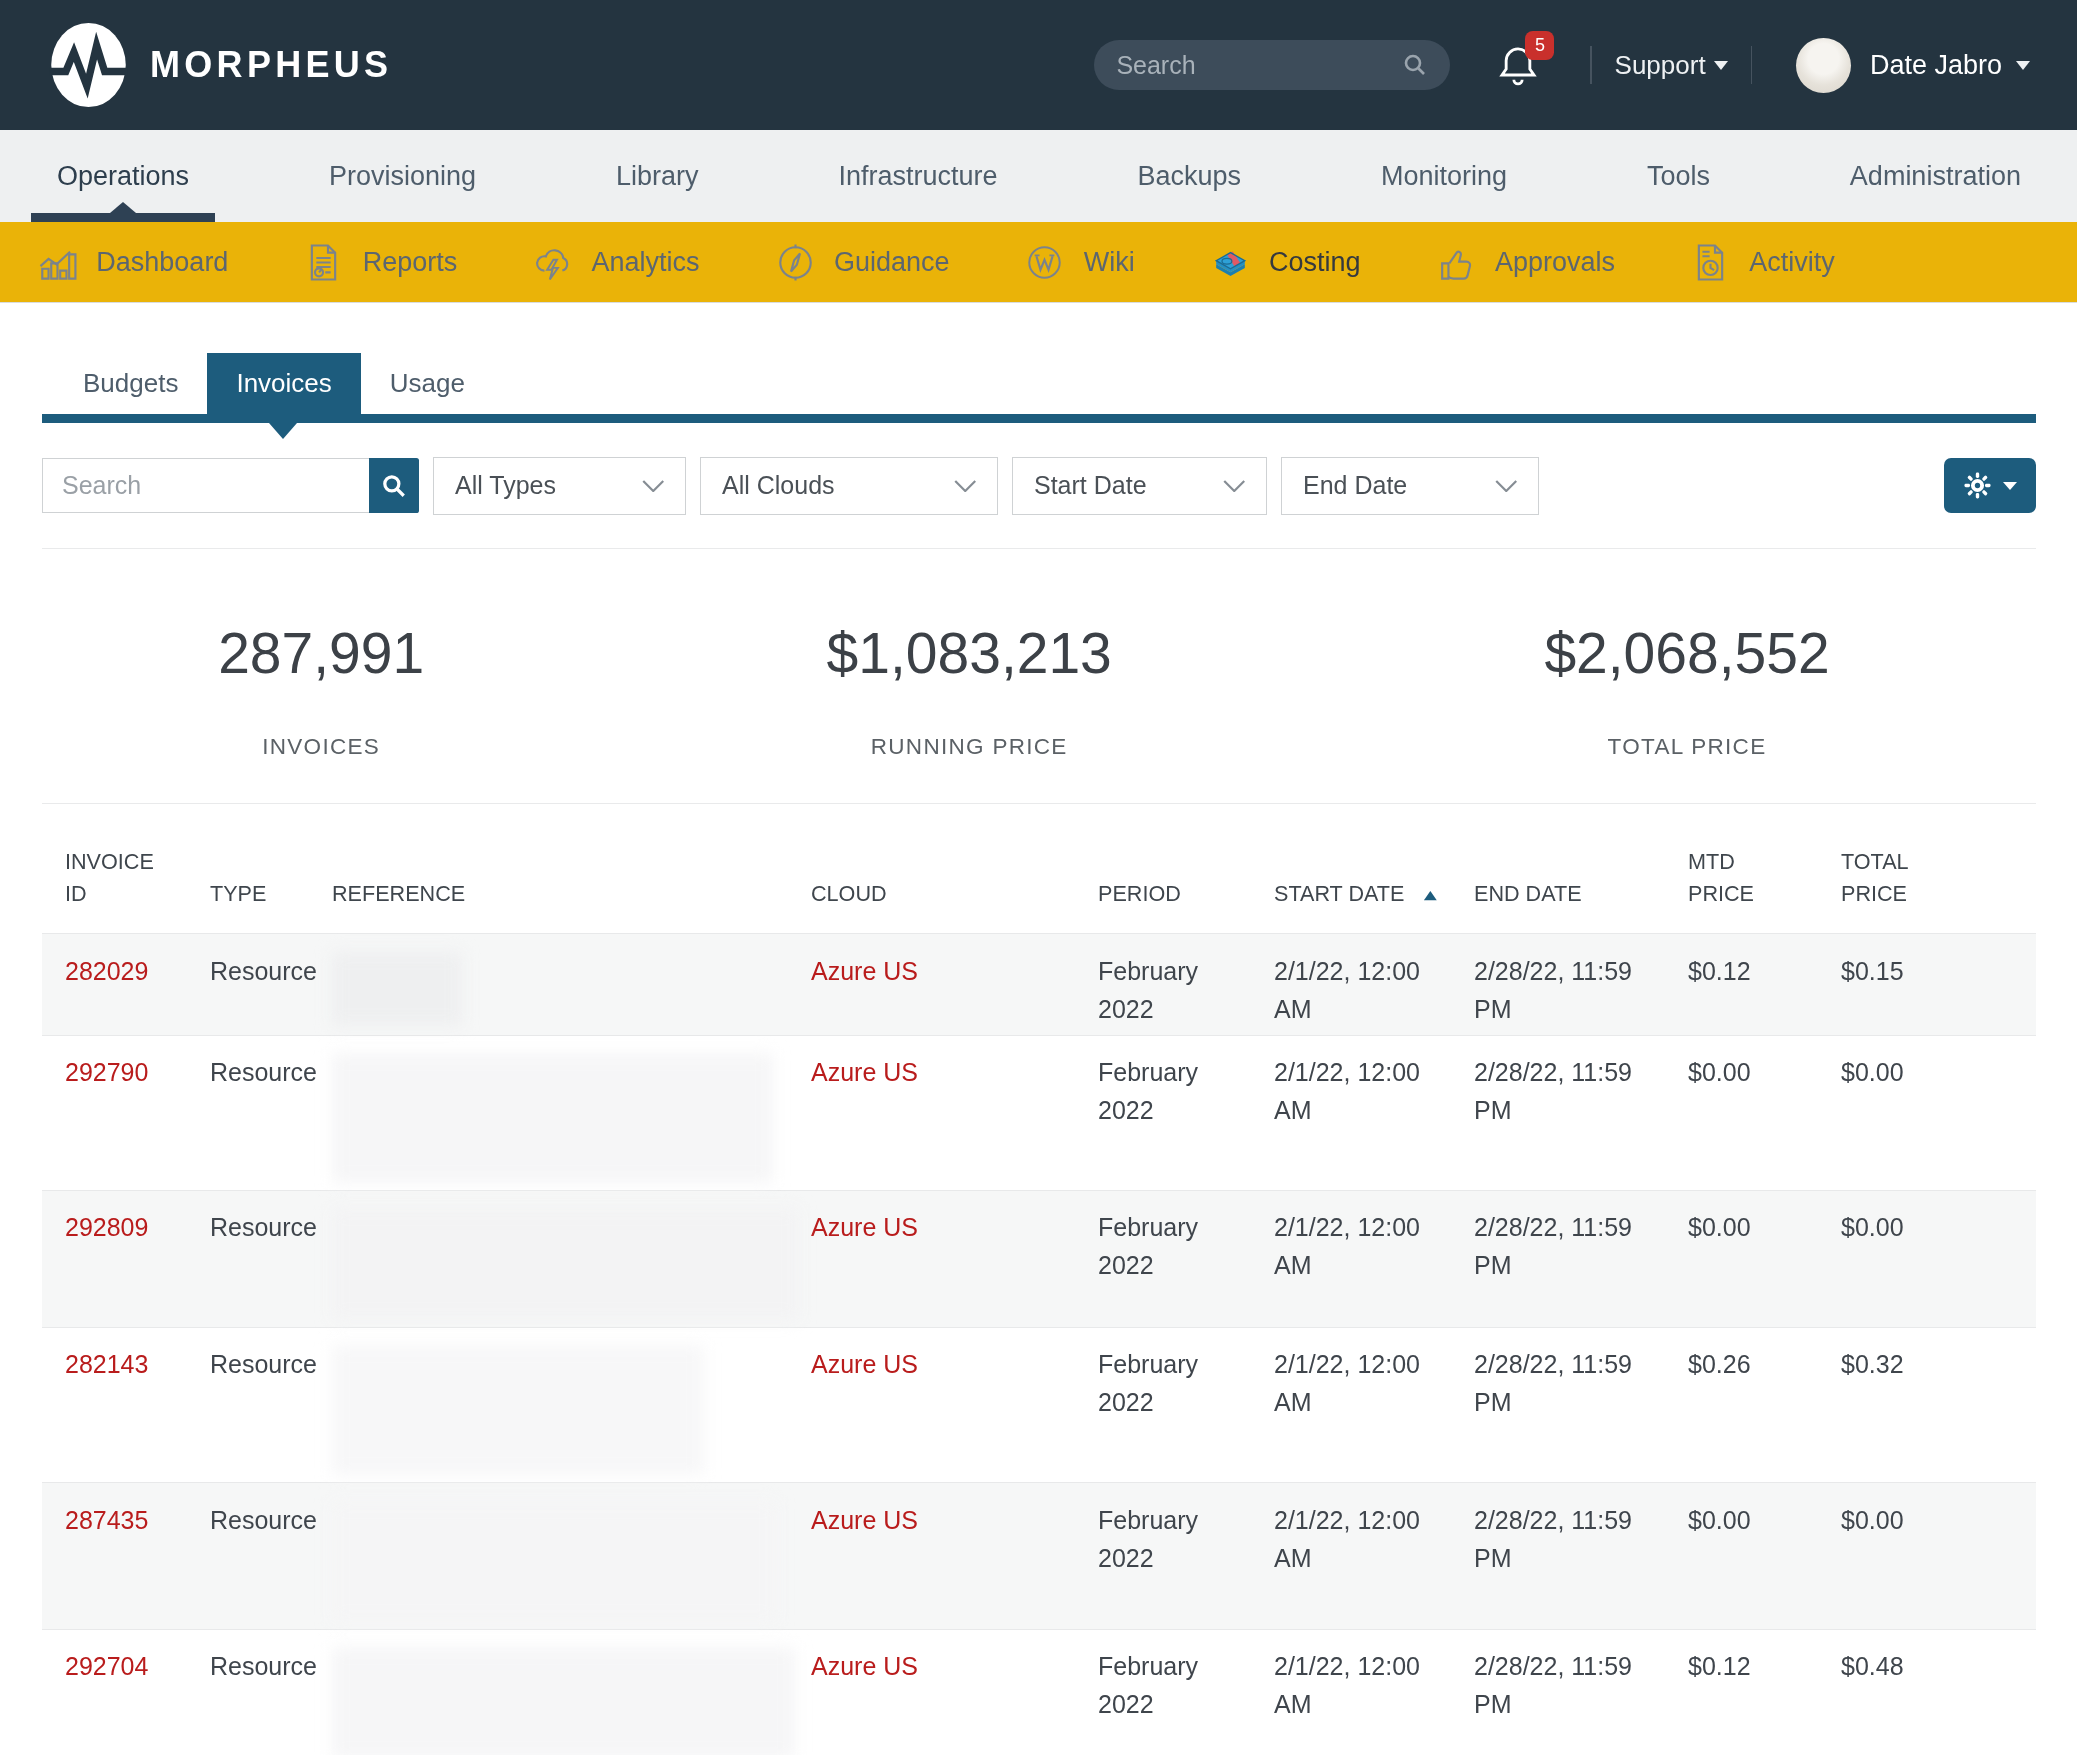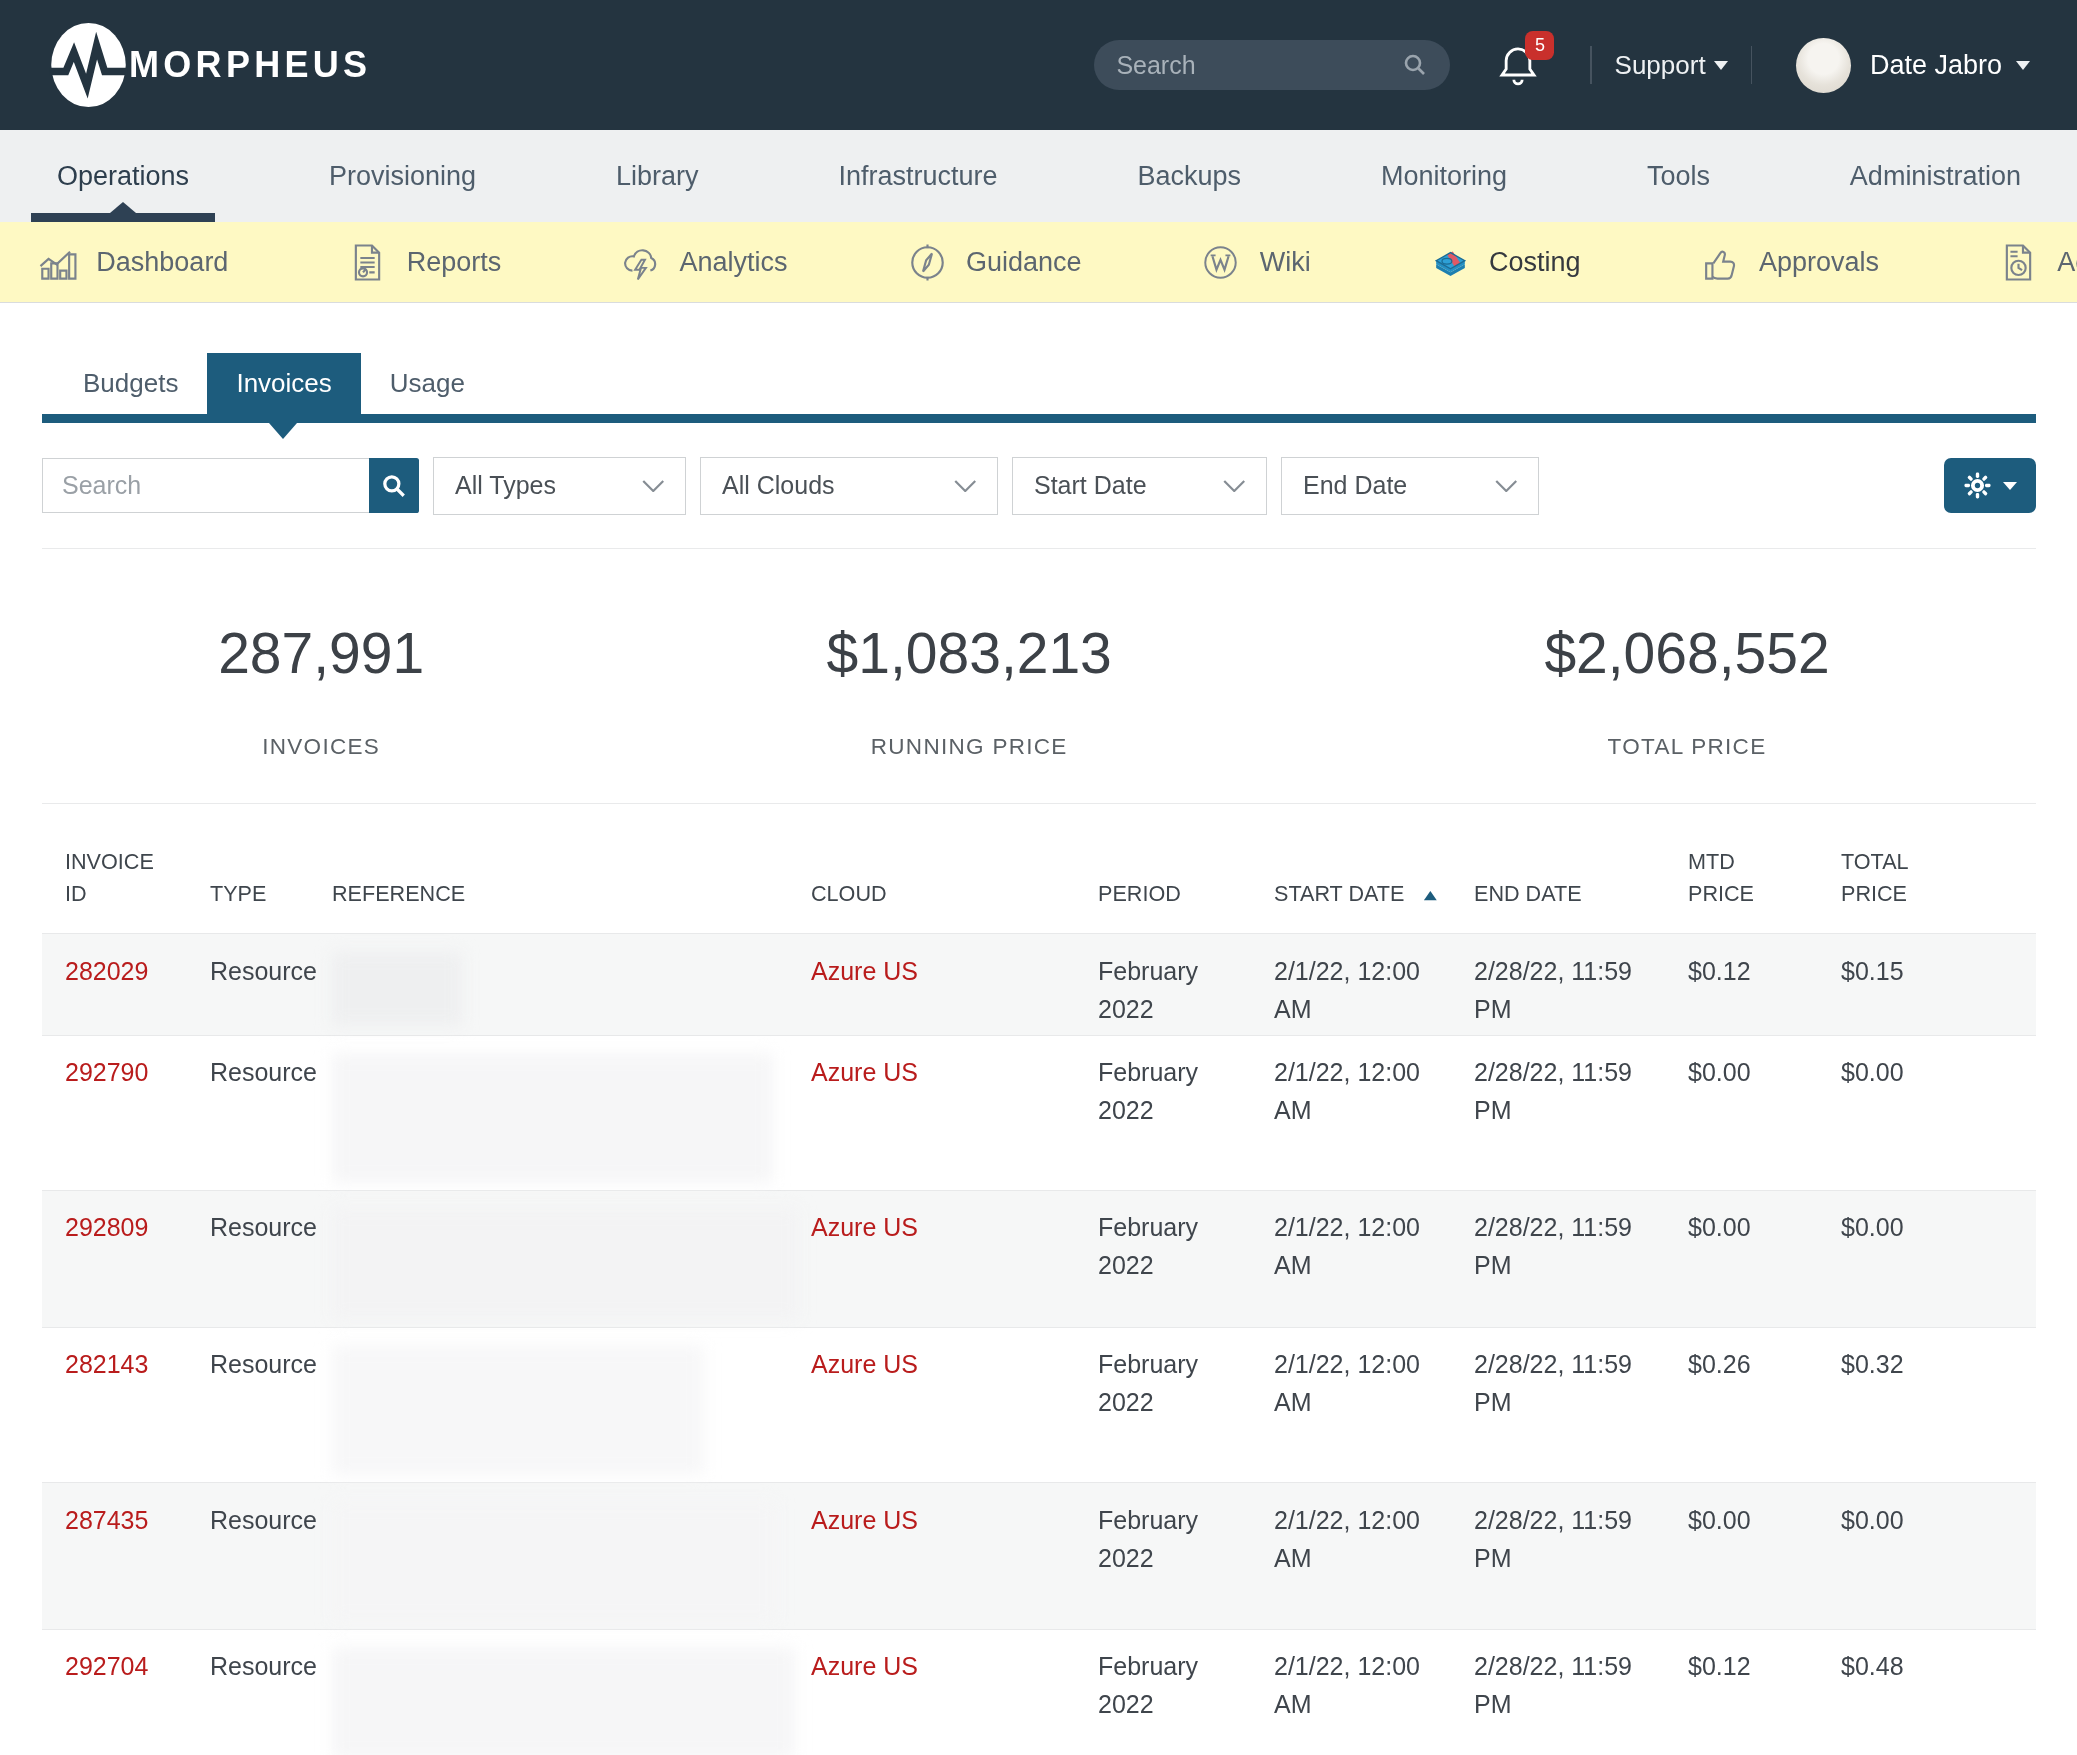--- a/index.html
+++ b/index.html
@@ -1,21 +1,21 @@
 <!DOCTYPE html>
 <html style="font-size:14px"><head>
 <meta charset="utf-8">
 <style>
   * { margin:0; padding:0; box-sizing:border-box; }
   html,body { width:2078px; height:1755px; overflow:hidden; background:#fff;
     font-family:"Liberation Sans", sans-serif; }
 
   
   .header { height:130px; background:#243440; display:flex; align-items:center; padding:0 48px; }
-  .logo { display:flex; align-items:center; }
+  .logo { display:flex; align-items:center; gap:21px; }
   .logo svg { width:81px; height:90px; }
   .brand { color:#fff; font-size:36px; font-weight:bold; letter-spacing:4.3px; }
   .header-search { margin-left:auto; width:356px; height:50px; background:#3d4c5a; border-radius:26px;
     display:flex; align-items:center; padding:0 22.5px; cursor:text; }
   .header-search .ph { flex:1; color:#a9b2ba; font-size:25px; }
   .bell-wrap { position:relative; margin:0 29px 0 47px; cursor:pointer; }
   .bell-wrap svg { width:42px; height:45px; display:block; }
   .badge { position:absolute; top:-12px; right:-15.6px; background:#c9302c; color:#fff; font-size:18px;
     min-width:29px; height:29px; padding:0 5.2px; border-radius:7.8px; display:flex; align-items:center; justify-content:center; }
   .hdr-divider { width:1.7px; height:38px; background:#46535f; margin:0 22.5px; }
@@ -30,21 +30,21 @@
   .main-nav { height:92px; background:#eef0f1; display:flex; align-items:stretch;
     justify-content:space-between; padding:0 50px; }
   .nav-item { font-size:27px; color:#4e5d6b; display:flex; align-items:center; padding:0 7px;
     position:relative; cursor:pointer; }
   .nav-item.active { color:#2d3e4d; }
   .nav-item.active::after { content:""; position:absolute; left:-19px; right:-19px; bottom:0; height:9.5px; background:#2e4154; }
   .nav-item.active::before { content:""; position:absolute; bottom:9.5px; left:50%; margin-left:-13px;
     border-left:13px solid transparent; border-right:13px solid transparent; border-bottom:11.2px solid #2e4154; }
 
   
-  .sub-nav { height:81px; background:#fef9c3; border-bottom:1.7px solid #d9dcde; display:flex; align-items:center; padding:0 36px;gap:44px; }
+  .sub-nav { height:81px; background:#eab308; border-bottom:1.7px solid #d9dcde; display:flex; align-items:center; padding:0 36px; }
   .sub-item { display:flex; align-items:center; gap:17.3px; font-size:27px; color:#5c6670; margin-right:74px; cursor:pointer; white-space:nowrap; }
   .sub-item .icon-slot { width:43px; height:43px; display:flex; }
   .sub-item .icon-slot svg { width:43px; height:43px; }
   .sub-item.active { color:#35393f; }
 
   
   .content { padding:0 42px; }
 
   .tabs-row { margin-top:50px; position:relative; height:70px; }
   .tabs-underline { position:absolute; left:0; right:0; top:61px; height:8.6px; background:#1d5c7d; }

